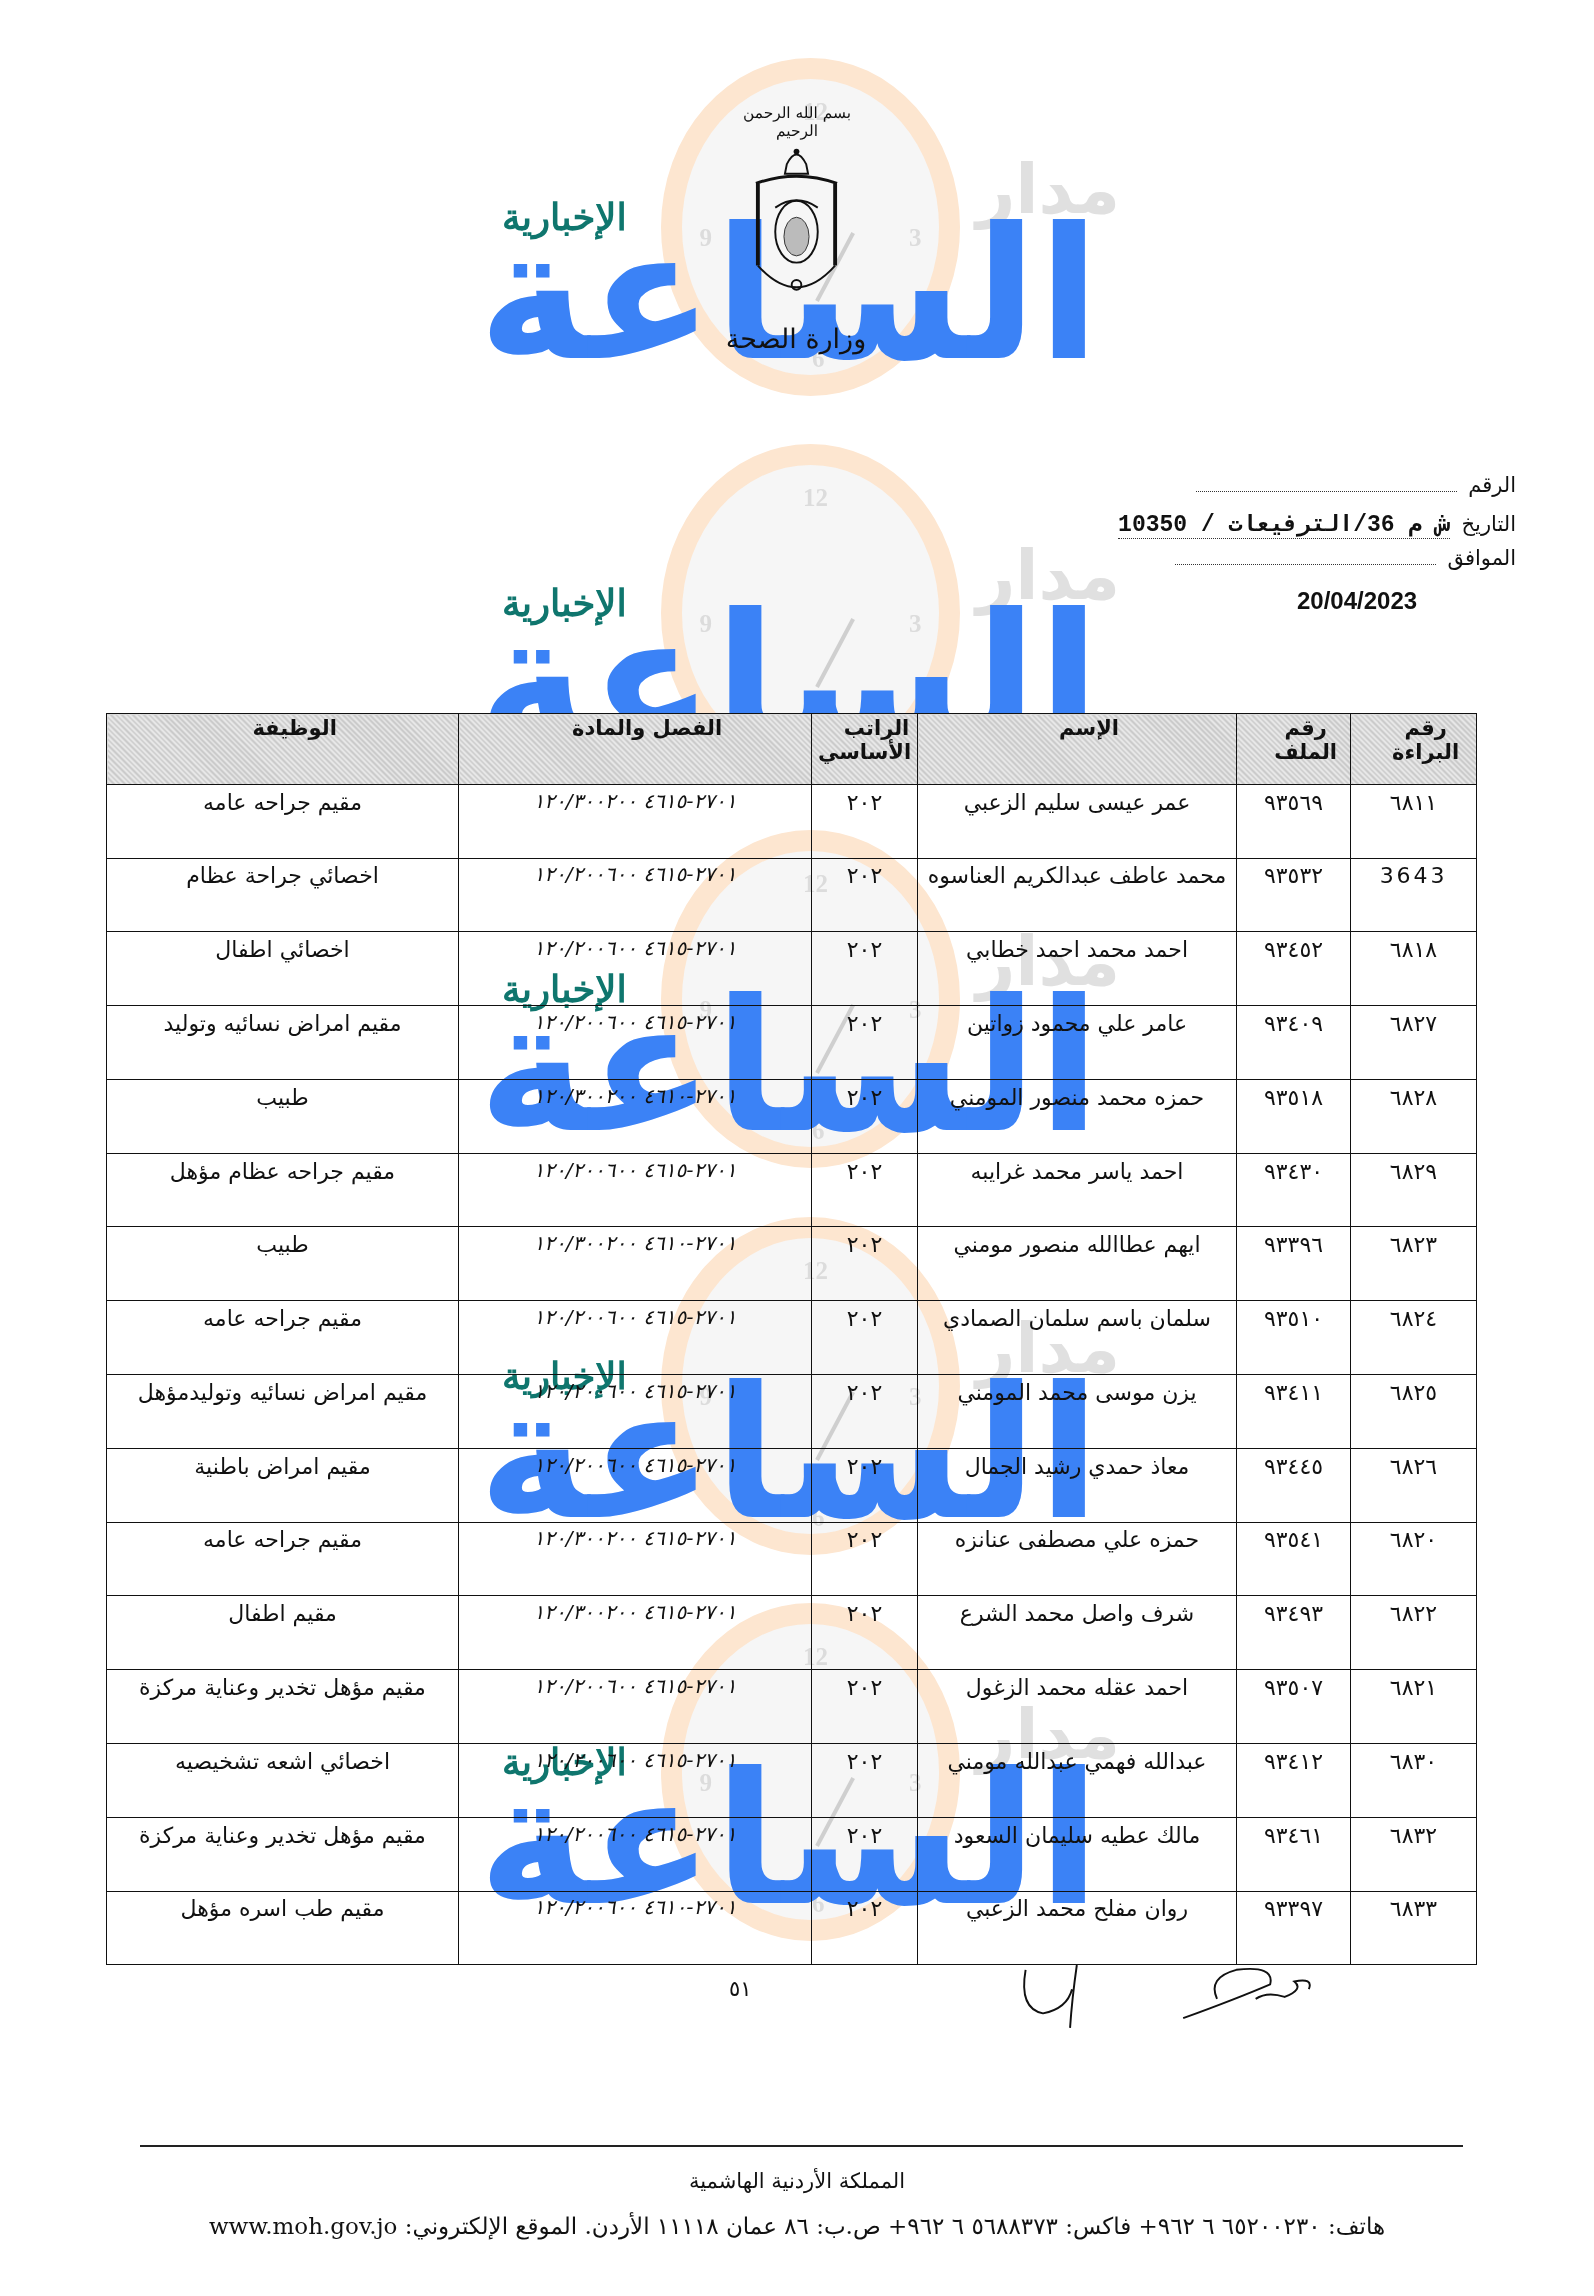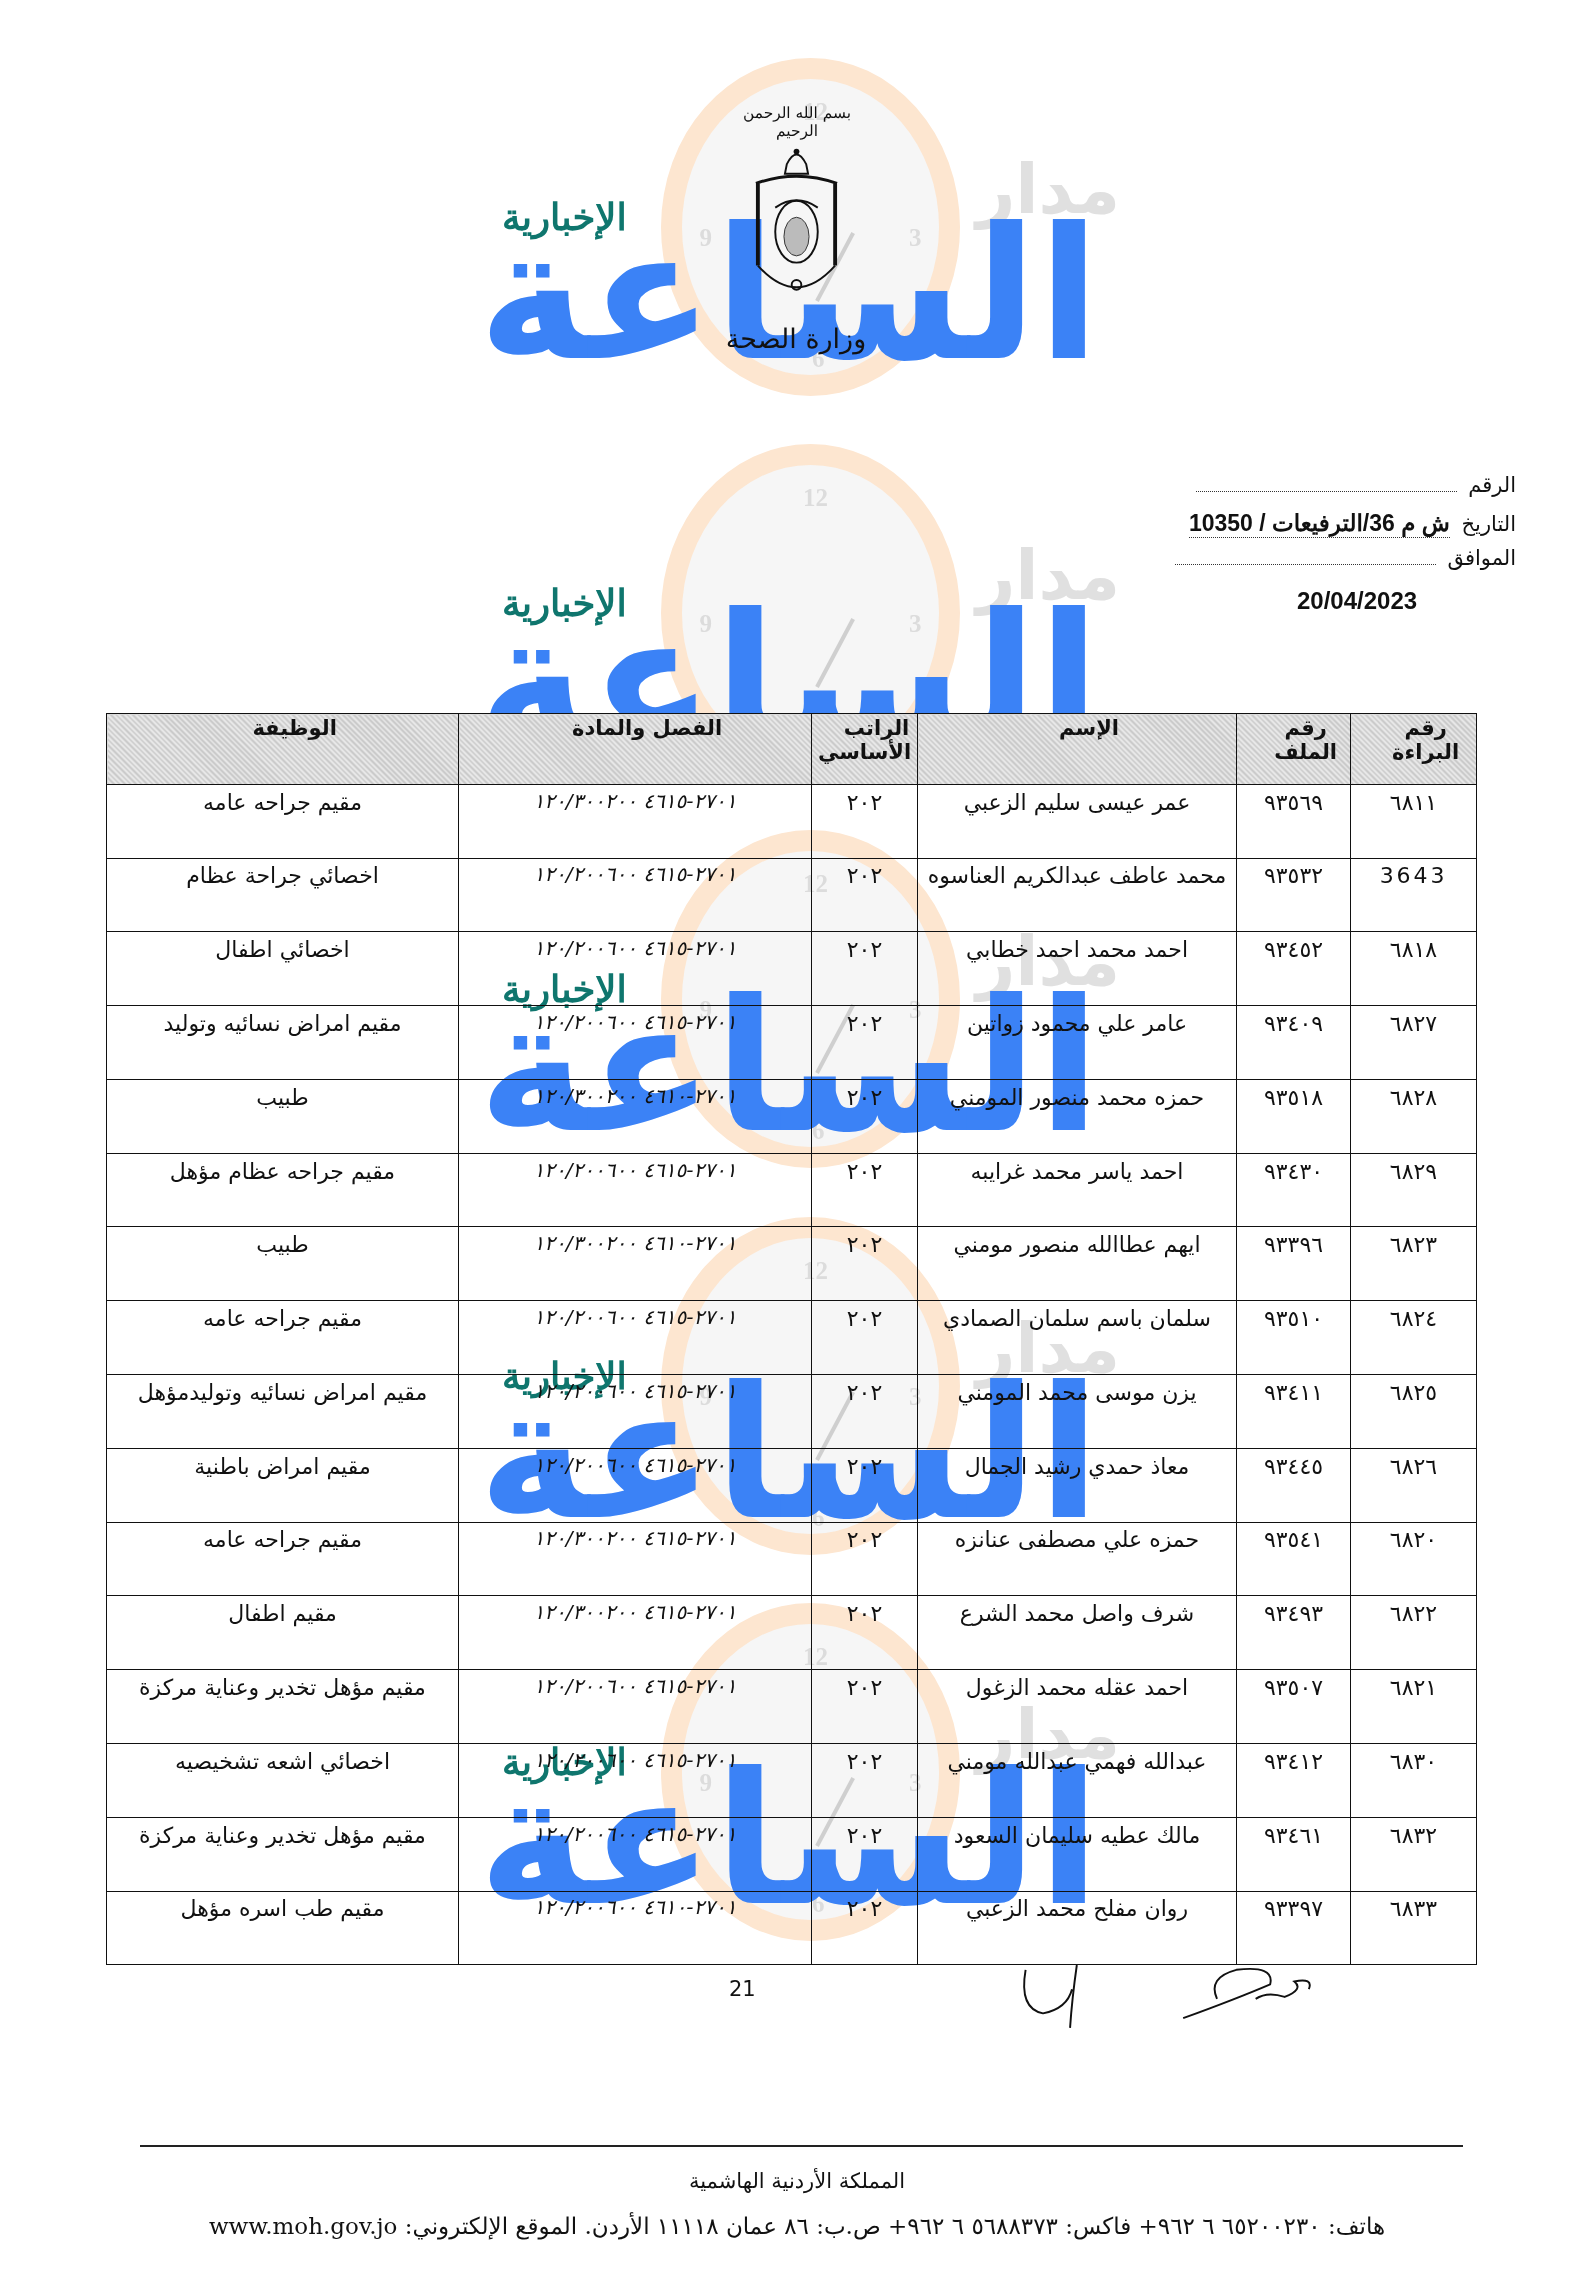--- a/index.html
+++ b/index.html
@@ -25,21 +25,21 @@
   .basmala { position: absolute; left: 734px; top: 104px; width: 126px; text-align: center; font-family: "DejaVu Serif", serif;
              font-size: 15.4px; z-index: 2; }
   .emblem { position: absolute; left: 748px; top: 140px; width: 97px; height: 169px; z-index: 2; }
   .ministry { position: absolute; left: 719px; top: 323px; width: 154px; text-align: center; font-family: "DejaVu Serif", serif;
               font-size: 27px; z-index: 2; direction: rtl; }
 
   .meta { position: absolute; z-index: 2; direction: rtl; font-family: "DejaVu Sans", sans-serif; }
   .meta-row { position: absolute; right: 0; display: flex; align-items: baseline; gap: 11.6px; white-space: nowrap; }
   .meta-label { font-size: 21px; }
   .meta-dots { border-bottom: 1.9px dotted #333; width: 261px; height: 1px; display: inline-block; }
-  .meta-val { font-family: Liberation Sans, sans-serif; font-weight: bold; font-size: 23px; border-bottom: 1.9px dotted #333; }
+  .meta-val { font-family: Liberation Mono, monospace; font-weight: bold; font-size: 23px; border-bottom: 1.9px dotted #333; }
   .date { position: absolute; left: 1297px; top: 587px; font-family: "Liberation Sans", sans-serif; font-weight: bold;
           font-size: 24px; z-index: 2; }
 
   
   table.list { position: absolute; left: 106px; top: 713px; width: 1370px; border-collapse: collapse; direction: rtl; z-index: 2;
                table-layout: fixed; }
   table.list th, table.list td { border: 1.9px solid #111; text-align: center; vertical-align: top; padding: 1.9px 5.8px; }
   table.list th { background: repeating-linear-gradient(45deg, #c9c9c9 0 1.9px, #e9e9e9 1.9px 3.9px);
                   font-size: 21px; font-weight: bold; height: 66px; line-height: 1.15; vertical-align: top; padding-left: 30px; }
   table.list td { font-size: 22px; height: 69px; line-height: 1.45; letter-spacing: 1px; }
@@ -295,21 +295,21 @@
       <td class="num">٦٨٣٣</td>
       <td class="num">٩٣٣٩٧</td>
       <td>روان مفلح محمد الزعبي</td>
       <td class="num">٢٠٢</td>
       <td class="code">٢٧٠١-٤٦١٠ ١٢٠/٢٠٠٦٠٠</td>
       <td>مقيم طب اسره مؤهل</td>
     </tr>
   </tbody>
 </table>
 
-<div class="page-num">21</div>
+<div class="page-num">٥١</div>
 <svg class="signature" viewBox="0 0 360 70">
   <path d="M12 10 Q5 50 30 55 Q55 50 60 30 M65 5 Q60 40 58 70" fill="none" stroke="#111" stroke-width="2"></path>
   <path d="M175 60 Q230 40 265 25 Q270 5 230 10 Q200 18 210 40 M250 40 Q262 32 280 38 Q300 30 290 22 Q310 18 305 30" fill="none" stroke="#111" stroke-width="2"></path>
 </svg>
 
 <div class="footer-small-left">​</div>
 <div class="footer-line"></div>
 <div class="footer-small-right">​</div>
 <div class="kingdom">المملكة الأردنية الهاشمية</div>
 <div class="contact">هاتف: ٦٥٢٠٠٢٣٠ ٦ ٩٦٢+ فاكس: ٥٦٨٨٣٧٣ ٦ ٩٦٢+ ص.ب: ٨٦ عمان ١١١١٨ الأردن. الموقع الإلكتروني: www.moh.gov.jo</div>

